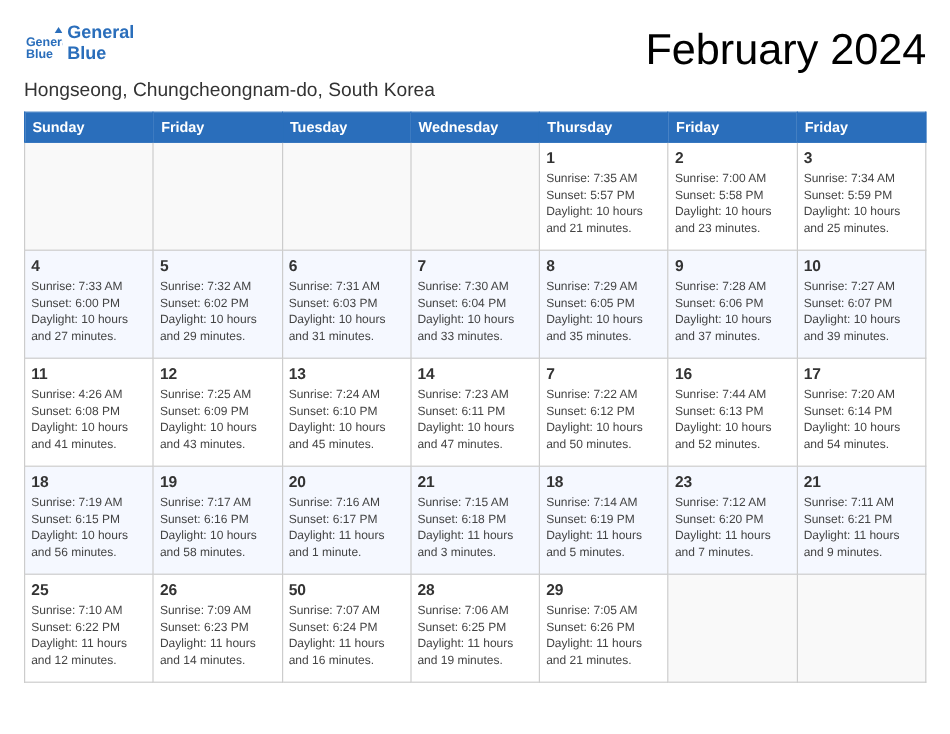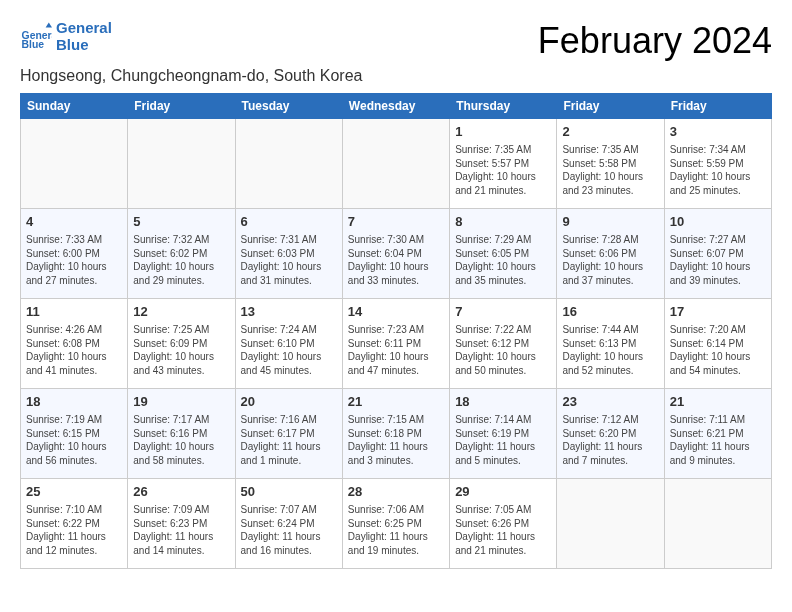--- a/index.html
+++ b/index.html
@@ -122,21 +122,21 @@
         <td class="empty-cell"></td>
         <td>
           <span class="date-num">1</span>
           <div class="cell-info">Sunrise: 7:35 AM
 Sunset: 5:57 PM
 Daylight: 10 hours
 and 21 minutes.</div>
         </td>
         <td>
           <span class="date-num">2</span>
-          <div class="cell-info">Sunrise: 7:35 AM
+          <div class="cell-info">Sunrise: 7:00 AM
 Sunset: 5:58 PM
 Daylight: 10 hours
 and 23 minutes.</div>
         </td>
         <td>
           <span class="date-num">3</span>
           <div class="cell-info">Sunrise: 7:34 AM
 Sunset: 5:59 PM
 Daylight: 10 hours
 and 25 minutes.</div>

